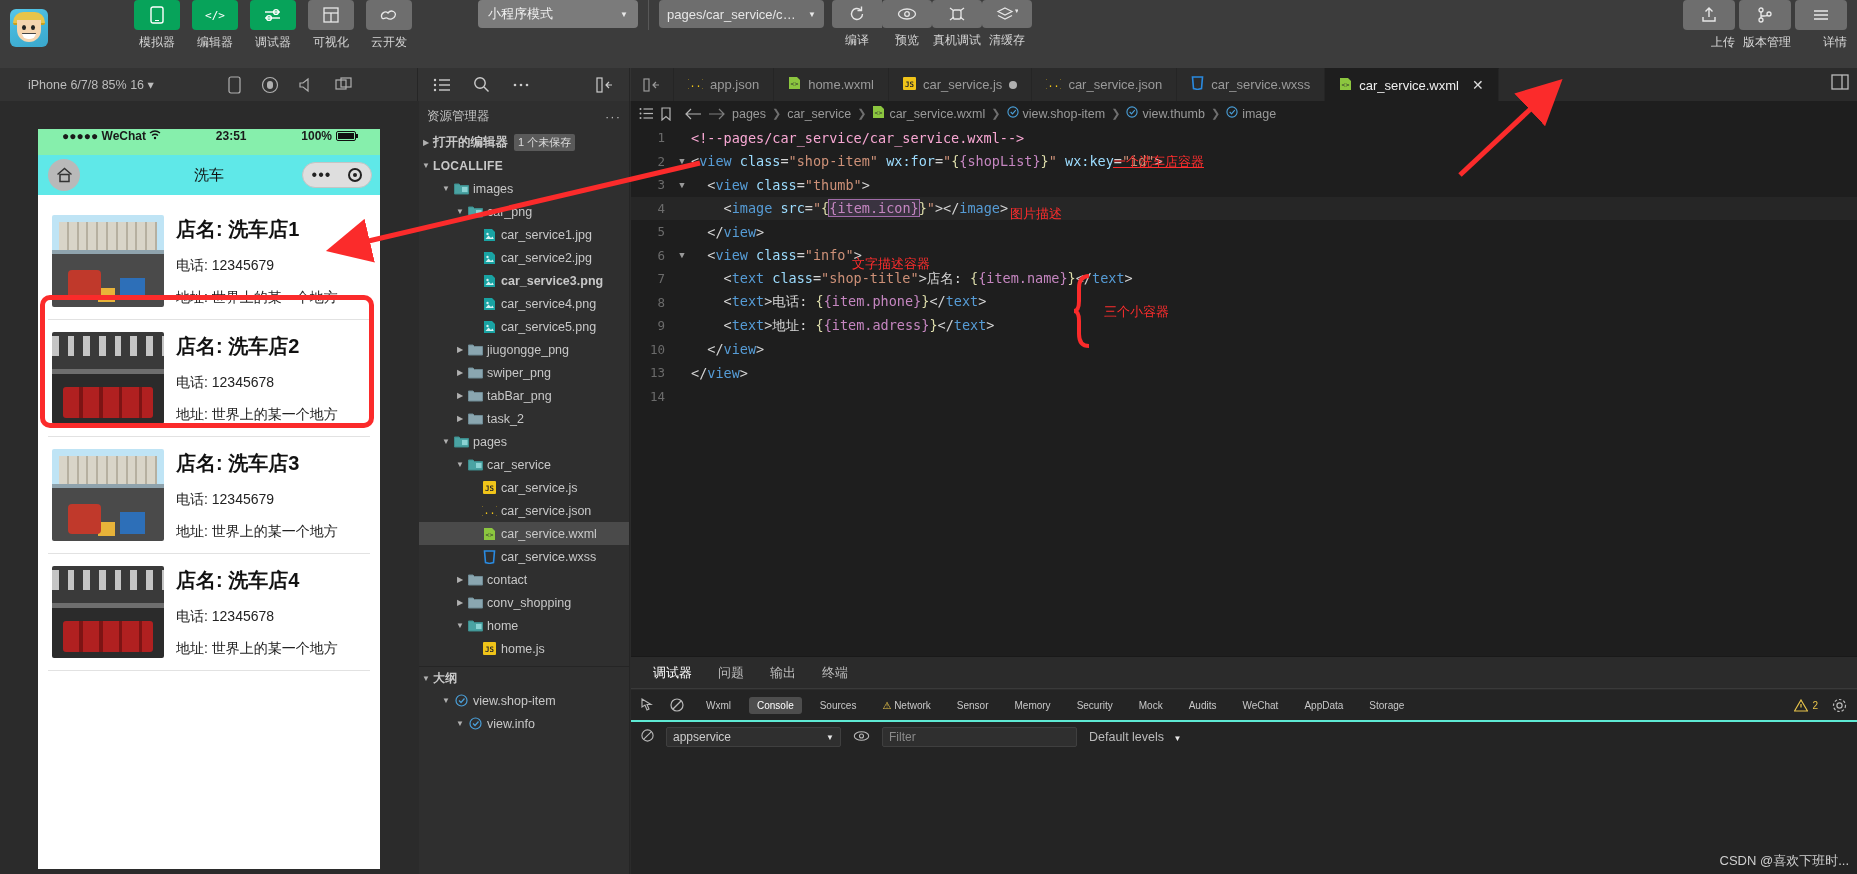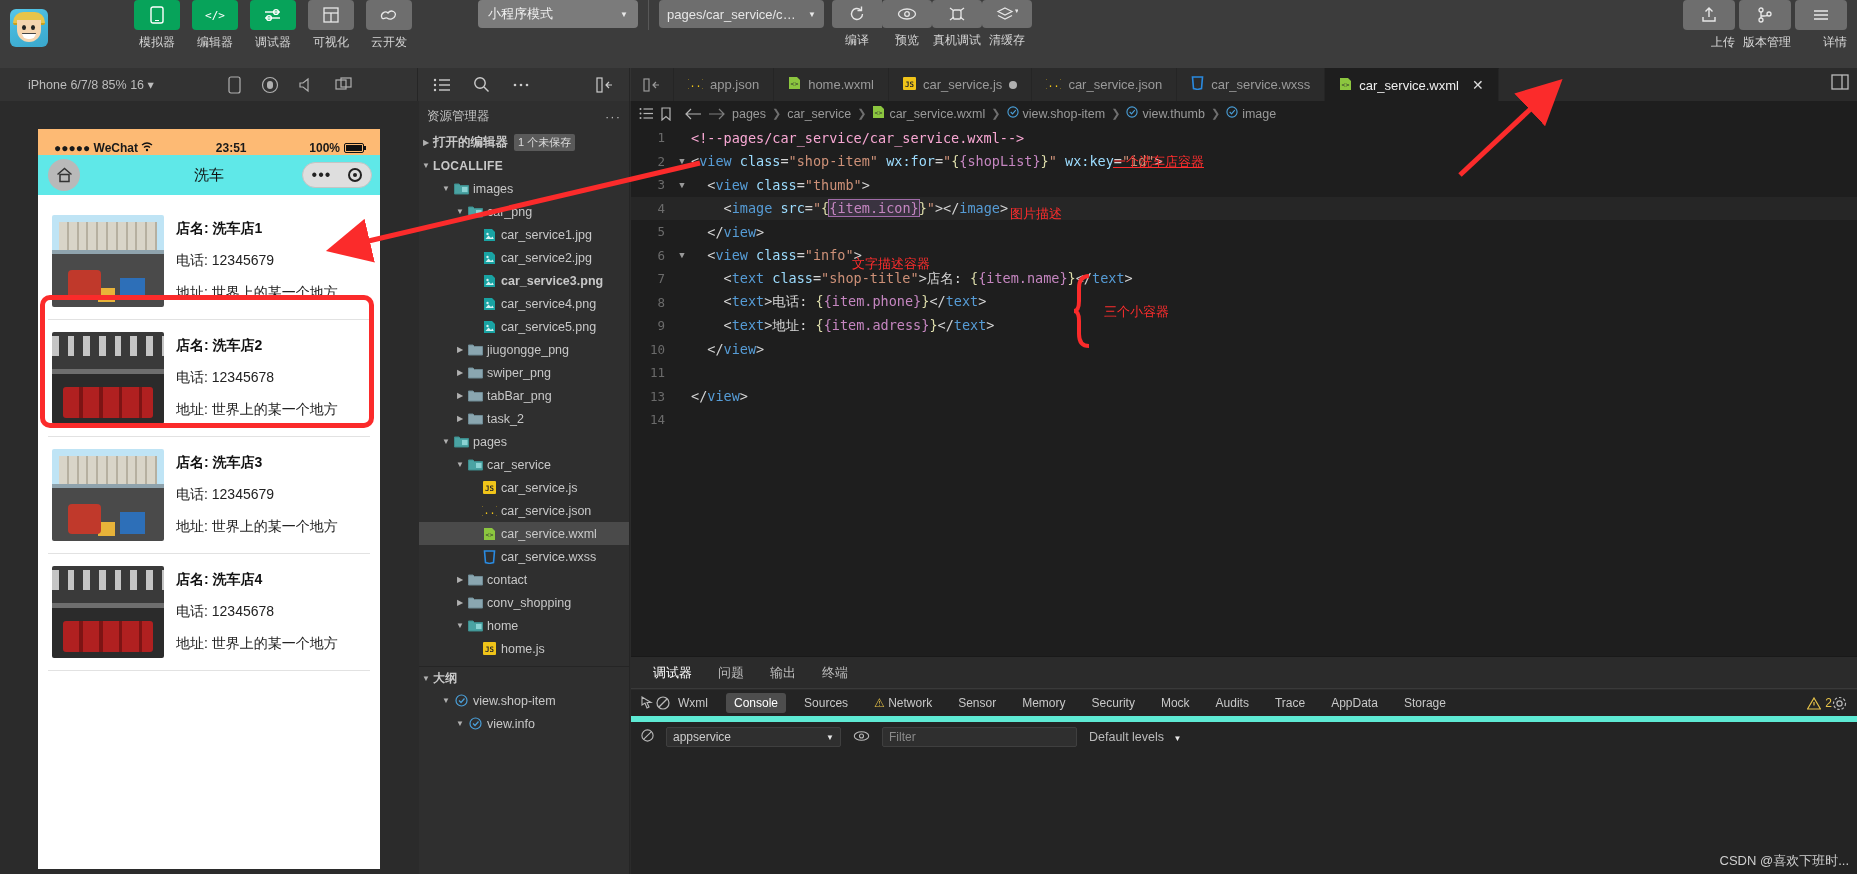--- a/index.html
+++ b/index.html
@@ -91,22 +91,22 @@
   }
   .expl-subbar .ic{color:#ccc; cursor:pointer; display:flex;}
 
   
   .simulator { position:absolute; left:0; top:101px; width:418px; height:773px; background:#2b2b2b;}
   .phone {
     position:absolute; left:38px; top:28px; width:342px; height:740px;
     background:#fff; overflow:hidden;
   }
   .statusbar {
-    height:26px; background:#fdba74; display:flex; align-items:flex-end;
-    padding: 0 16px; font-size:12px; color:#1a1a1a; font-weight:bold;
+    height:26px; background:#86efac; display:flex; align-items:flex-start;
+    padding: 0 24px; font-size:12px; color:#1a1a1a; font-weight:bold;
   }
   .statusbar .left{flex:none;} .statusbar .mid{flex:1; text-align:center;}
   .statusbar .right{flex:none; display:flex; align-items:center; gap:4px;}
   .batt{ width:20px; height:10px; border:1.5px solid #111; border-radius:2px; position:relative;}
   .batt:after{content:""; position:absolute; right:-3px; top:2px; width:2px;height:4px;background:#111;}
   .batt i{ position:absolute; left:1px;top:1px;bottom:1px;right:1px;background:#111;display:block;}
 
   .navbar { height:40px; background:#5fe8e8; display:flex; align-items:center; position:relative;}
   .nav-home {
     position:absolute; left:10px; top:4px; width:32px; height:32px; border-radius:50%;
@@ -121,21 +121,21 @@
   .dots3{font-size:16px; letter-spacing:1px; color:#222; line-height:10px;}
   .target{ width:14px;height:14px;border-radius:50%;border:2px solid #222; position:relative;}
   .target:after{content:"";position:absolute;left:3px;top:3px;width:4px;height:4px;border-radius:50%;background:#222;}
 
   .shop-list { background:#fff; padding: 8px 10px 0 10px; }
   .shop-item {
     display:flex; gap:12px; padding: 12px 4px; border-bottom:1px solid #e2e2e2;
   }
   .shop-item .thumb { width:112px; height:92px; flex:none; overflow:hidden; border-radius:2px; position:relative;}
   .shop-item .info { flex:1; display:flex; flex-direction:column; justify-content:center; gap:14px;}
-  .shop-title { font-size:14px; font-weight:bold; color:#111;}
+  .shop-title { font-size:20px; font-weight:bold; color:#111;}
   .shop-line { font-size:14px; color:#222;}
 
   
   .img-a { width:100%; height:100%; background:
       linear-gradient(#bfe4f5 0 38%, #8fa3ad 38% 42%, #4a4a4a 42% 100%); position:relative;}
   .img-a:before{content:"";position:absolute;left:6%;top:8%;width:88%;height:30%;
       background:repeating-linear-gradient(90deg,#d9d5c8 0 8%,#b6b0a0 8% 10%);}
   .img-a:after{content:"";position:absolute;left:14%;bottom:8%;width:30%;height:32%;
       background:#c0392b; border-radius:4px; box-shadow: 48px 4px 0 -4px #2d6fb8, 22px 10px 0 -8px #e8b339;}
   .img-b { width:100%; height:100%; background:
@@ -182,22 +182,22 @@
   .note { color:#ff2d2d; font-family:"Liberation Sans",sans-serif; font-size:13px;}
   .sel-box{ outline:1px solid #a06ba8; background:#3a3340; }
 
   
   .console { position:absolute; left:631px; top:656px; width:1226px; height:218px; background:#2b2b2b;
      border-top:1px solid #191919;}
   .ctabs { height:32px; display:flex; align-items:center; gap:26px; padding-left:22px;
      font-size:13px; color:#bdbdbd; border-bottom:1px solid #3a3a3a;}
   .ctabs .ct{cursor:pointer;} .ctabs .ct.on{color:#fff;}
   .devtools { position:absolute; left:0; top:33px; right:0; bottom:0; background:#242424;}
-  .dt-row { height:32px; display:flex; align-items:center; padding: 0 10px;
-     font-size:12px; color:#c8c8c8; border-bottom:6px solid #5eead4;}
+  .dt-row { height:32px; display:flex; align-items:center; gap:14px; padding: 0 10px;
+     font-size:10px; color:#c8c8c8; border-bottom:2px solid #5eead4;}
   .dt-row .tb{ padding: 3px 8px; border-radius:3px; cursor:pointer;}
   .dt-row .tb.on{ background:#4d4d4d; color:#fff;}
   .dt-row .ic{color:#b9b9b9; display:flex; cursor:pointer;}
   .warnb{ color:#e8c44a; display:flex; align-items:center; gap:4px;}
   .dt-row2 { height:30px; display:flex; align-items:center; gap:12px; padding:0 10px;
      font-size:12.5px; color:#bbb;}
   .ctx { background:#2f2f2f; border:1px solid #3f3f3f; border-radius:2px; height:20px;
      display:flex; align-items:center; padding:0 6px; width:175px; color:#ccc; font-size:12px;}
   .filt { background:#2f2f2f; border:1px solid #3f3f3f; border-radius:2px; height:20px;
      width:195px; display:flex; align-items:center; padding:0 6px; color:#8a8a8a; font-size:12px;}
@@ -934,25 +934,20 @@
           <span class="gut">9</span>
           <span class="fold"></span>
           <span class="code">    <span class="pn">&lt;</span><span class="tg">text</span><span class="pn">&gt;</span><span class="tx">地址: </span><span class="yl">{</span><span class="mu">{item.adress}</span><span class="yl">}</span><span class="pn">&lt;/</span><span class="tg">text</span><span class="pn">&gt;</span></span>
         </div>
         <div class="cline">
           <span class="gut">10</span>
           <span class="fold"></span>
           <span class="code">  <span class="pn">&lt;/</span><span class="tg">view</span><span class="pn">&gt;</span></span>
         </div>
         <div class="cline">
-          <span class="gut">11</span>
-          <span class="fold"></span>
-          <span class="code"></span>
-        </div>
-        <div class="cline">
           <span class="gut">13</span>
           <span class="fold"></span>
           <span class="code"><span class="pn">&lt;/</span><span class="tg">view</span><span class="pn">&gt;</span></span>
         </div>
         <div class="cline">
           <span class="gut">14</span>
           <span class="fold"></span>
           <span class="code"></span>
         </div>
       </div>
@@ -981,21 +976,21 @@
         <span id="dttabs" style="display:flex;align-items:center;gap:10px;">
             <span class="tb">Wxml</span>
             <span class="tb on">Console</span>
             <span class="tb">Sources</span>
             <span class="tb"><span style="color:#e8c44a;">⚠</span> Network</span>
             <span class="tb">Sensor</span>
             <span class="tb">Memory</span>
             <span class="tb">Security</span>
             <span class="tb">Mock</span>
             <span class="tb">Audits</span>
-            <span class="tb">Trace</span>
+            <span class="tb">WeChat</span>
             <span class="tb">AppData</span>
             <span class="tb">Storage</span>
           </span>
         <span class="warnb" style="margin-left:auto;">
           <svg width="14" height="13" viewBox="0 0 14 13">
               <path d="M7 1 L13.5 12 L0.5 12 Z" fill="none" stroke="#e8c44a" stroke-width="1.2"></path>
               <line x1="7" y1="5" x2="7" y2="8.5" stroke="#e8c44a" stroke-width="1.2"></line>
             </svg>
           <span>2</span>
         </span>

